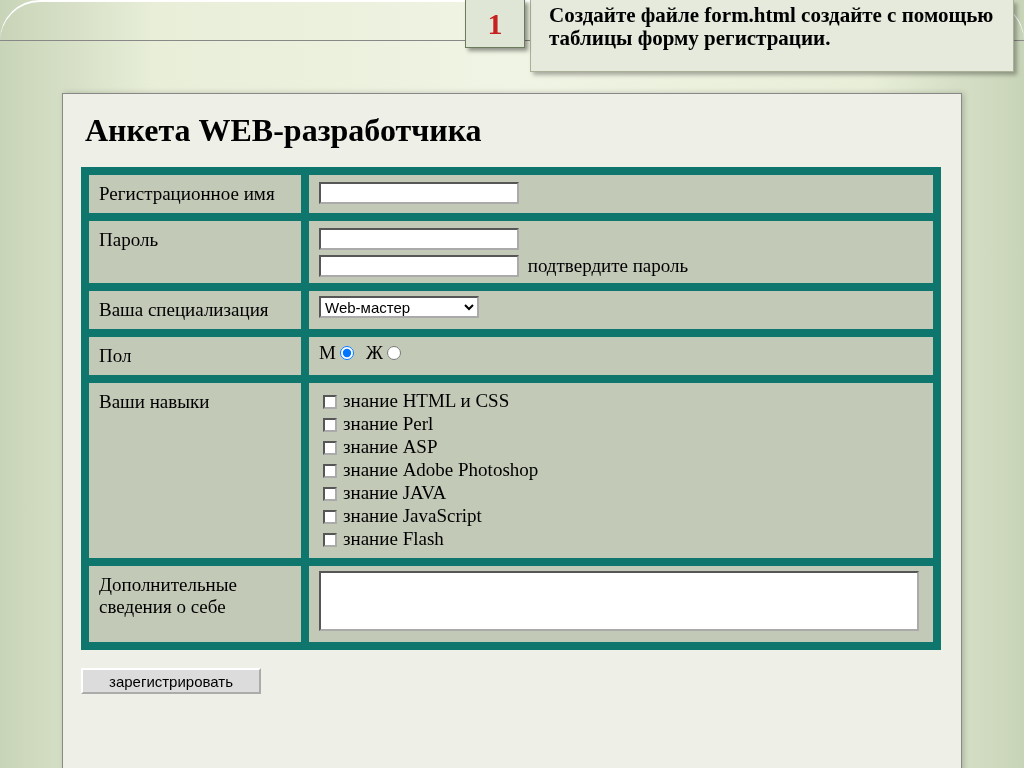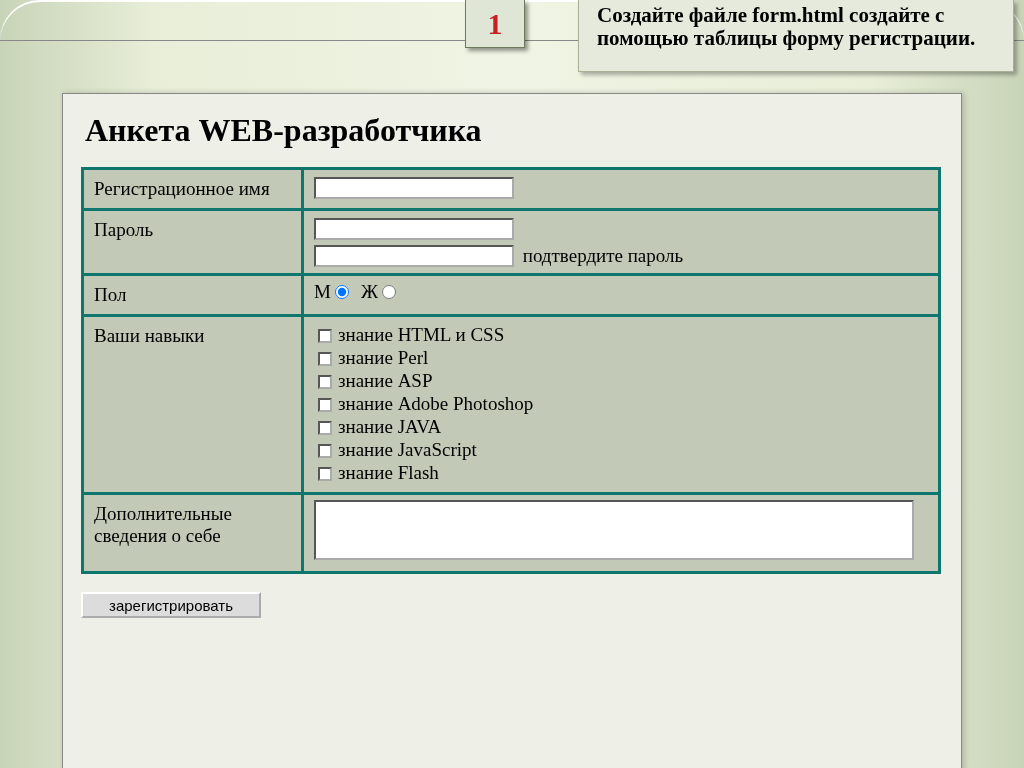--- a/index.html
+++ b/index.html
@@ -63,21 +63,20 @@
     background: #e6eadd;
     border: 1px solid #a8b098;
     border-top: none;
     box-shadow: 3px 3px 4px rgba(0,0,0,0.3);
     padding: 4px 18px 6px 18px;
     font-family: "Times New Roman", serif;
     font-size: 21px;
     font-weight: bold;
     line-height: 1.1;
     z-index: 9;
-    margin-left: 48px;
   }
   .content-panel {
     position: absolute;
     top: 93px;
     left: 62px;
     width: 900px;
     height: 680px;
     background: #eef0e8;
     border: 1px solid #888;
     border-bottom: none;
@@ -90,21 +89,21 @@
     color: #000;
     margin: 18px 0 18px 22px;
   }
   table.form-table {
     border-collapse: collapse;
     margin-left: 18px;
     width: 860px;
     background: #c2c9b7;
   }
   table.form-table td {
-    border: 3px solid #0f766e;
+    border: 8px solid #0f766e;
     padding: 4px 10px;
     vertical-align: top;
     font-family: "Times New Roman", serif;
     font-size: 19px;
     color: #000;
   }
   table.form-table td.label-cell {
     width: 220px;
     padding-top: 8px;
     padding-bottom: 8px;
@@ -216,20 +215,28 @@
         </td>
       </tr>
       <tr>
         <td class="label-cell">Пароль</td>
         <td class="input-cell">
           <div><input type="password" class="classic-input" style=""></div>
           <div style="margin-top:4px;">
             <input type="password" class="classic-input" style="">
             <span class="confirm-label">подтвердите пароль</span>
           </div>
+        </td>
+      </tr>
+      <tr>
+        <td class="label-cell">Ваша специализация</td>
+        <td class="input-cell">
+          <select class="classic-select">
+            <option>Web-мастер</option>
+          </select>
         </td>
       </tr>
       <tr>
         <td class="label-cell">Пол</td>
         <td class="input-cell">
           <span class="gender-row">
             <span>М</span>
             <input type="radio" class="classic-radio" name="g" checked="" style="">
             <span style="margin-left:6px;">Ж</span>
             <input type="radio" class="classic-radio" name="g" style="">

